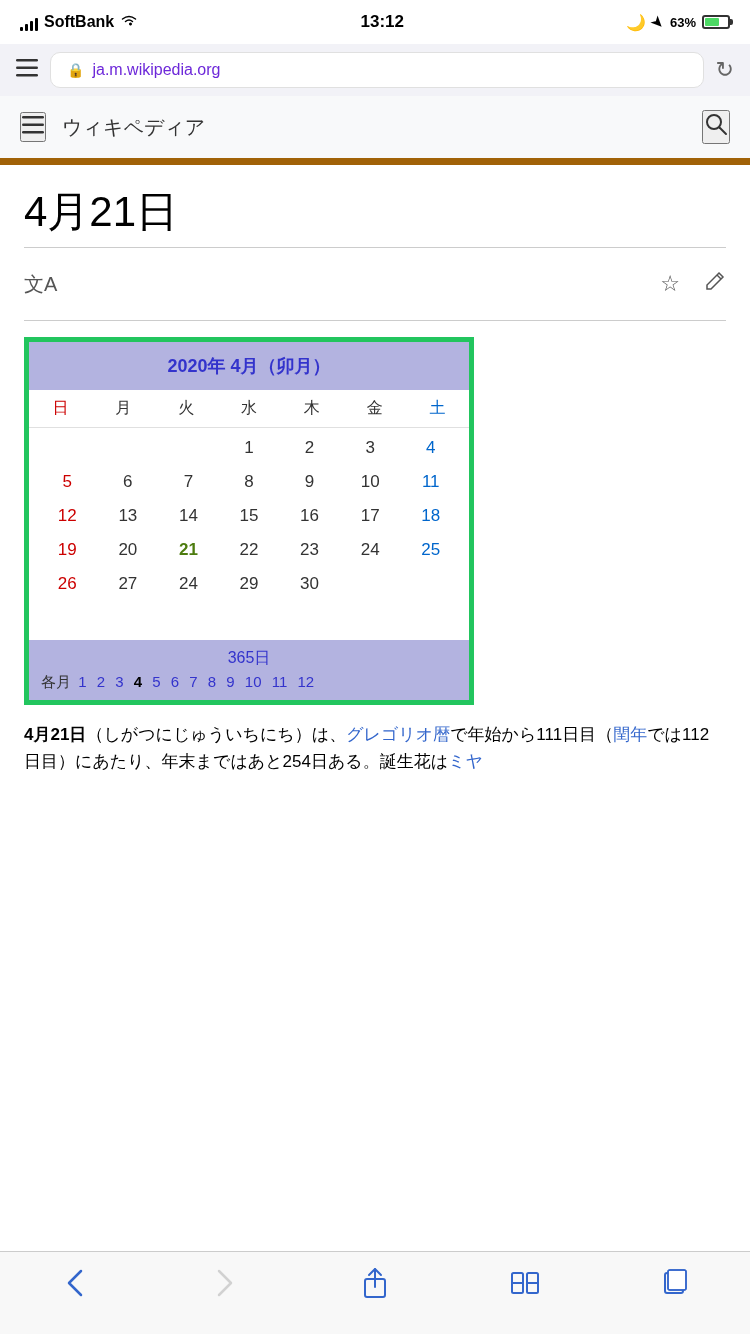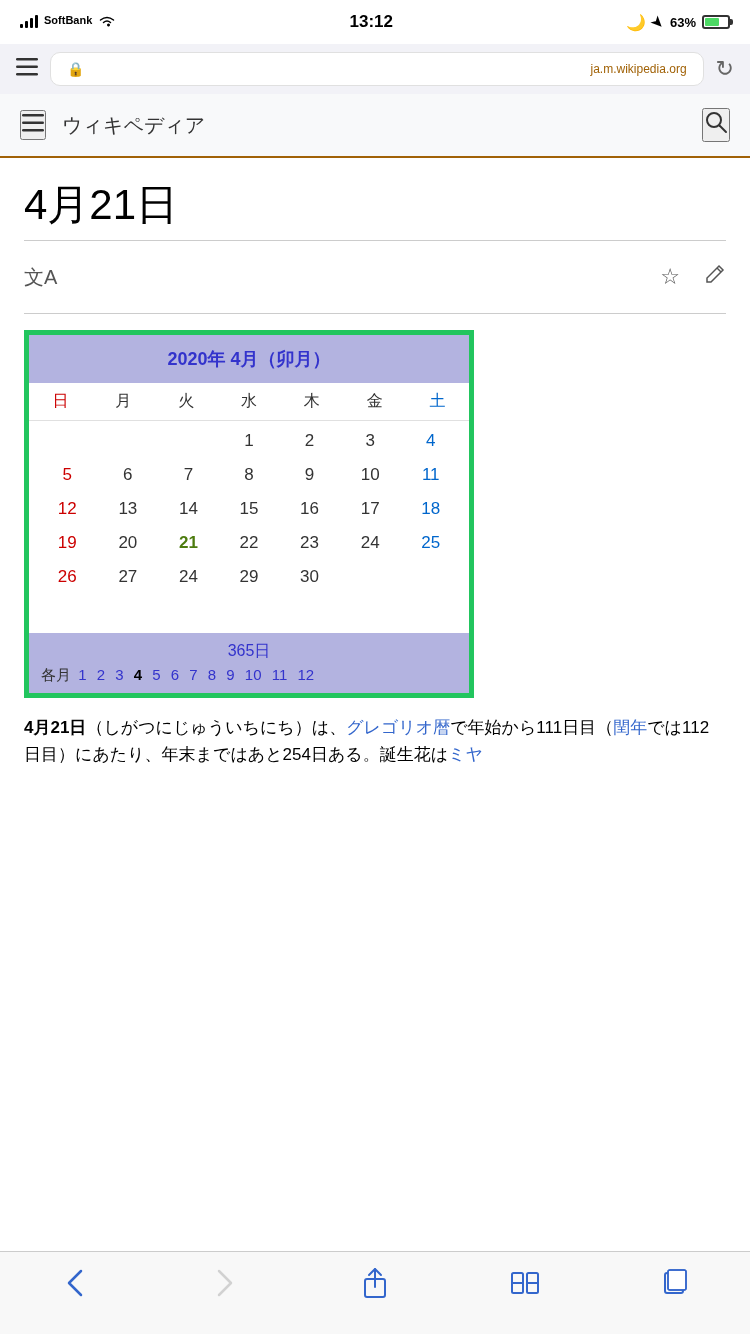--- a/index.html
+++ b/index.html
@@ -16,21 +16,21 @@
     .status-bar {
       background: #fff;
       height: 44px;
       display: flex;
       align-items: center;
       justify-content: space-between;
       padding: 0 20px;
       font-size: 15px;
       font-weight: 600;
     }
-    .status-left { display: flex; align-items: flex-start; gap: 6px; font-size: 11px; }
+    .status-left { display: flex; align-items: flex-end; gap: 6px; font-size: 16px; }
     .status-center { font-size: 17px; font-weight: 600; }
     .status-right { display: flex; align-items: center; gap: 6px; font-size: 13px; }
     .battery-icon {
       display: inline-flex; align-items: center;
       border: 2px solid #333; border-radius: 3px;
       width: 28px; height: 14px; padding: 1px; position: relative;
     }
     .battery-icon::after {
       content: '';
       position: absolute; right: -5px; top: 50%; transform: translateY(-50%);
@@ -54,28 +54,28 @@
       border-radius: 10px;
       padding: 8px 16px;
       display: flex;
       align-items: center;
       gap: 8px;
       font-size: 16px;
       color: #000;
       border: 1px solid #e0e0e0;
     }
     .lock-icon { color: #666; font-size: 14px; }
-    .url-text { font-size: 12px; color: #a16207; flex: 1; text-align: right; }
+    .url-text { font-size: 16px; color: #6d28d9; flex: 1; text-align: left; }
     .refresh-btn { font-size: 22px; color: #666; background: none; border: none; cursor: pointer; }
     .menu-btn { font-size: 22px; color: #333; background: none; border: none; cursor: pointer; line-height: 1; }
 
     
     .wiki-header {
       background: #f8f9fa;
-      border-bottom: 2px solid #a16207;
+      border-bottom: 7px solid #a16207;
       padding: 14px 20px;
       display: flex;
       align-items: center;
       justify-content: space-between;
     }
     .wiki-header-left { display: flex; align-items: center; gap: 16px; }
     .hamburger-icon { font-size: 22px; color: #333; cursor: pointer; }
     .wiki-title { font-size: 20px; color: #333; font-weight: 400; }
     .search-icon-btn { font-size: 22px; color: #333; cursor: pointer; }
 

